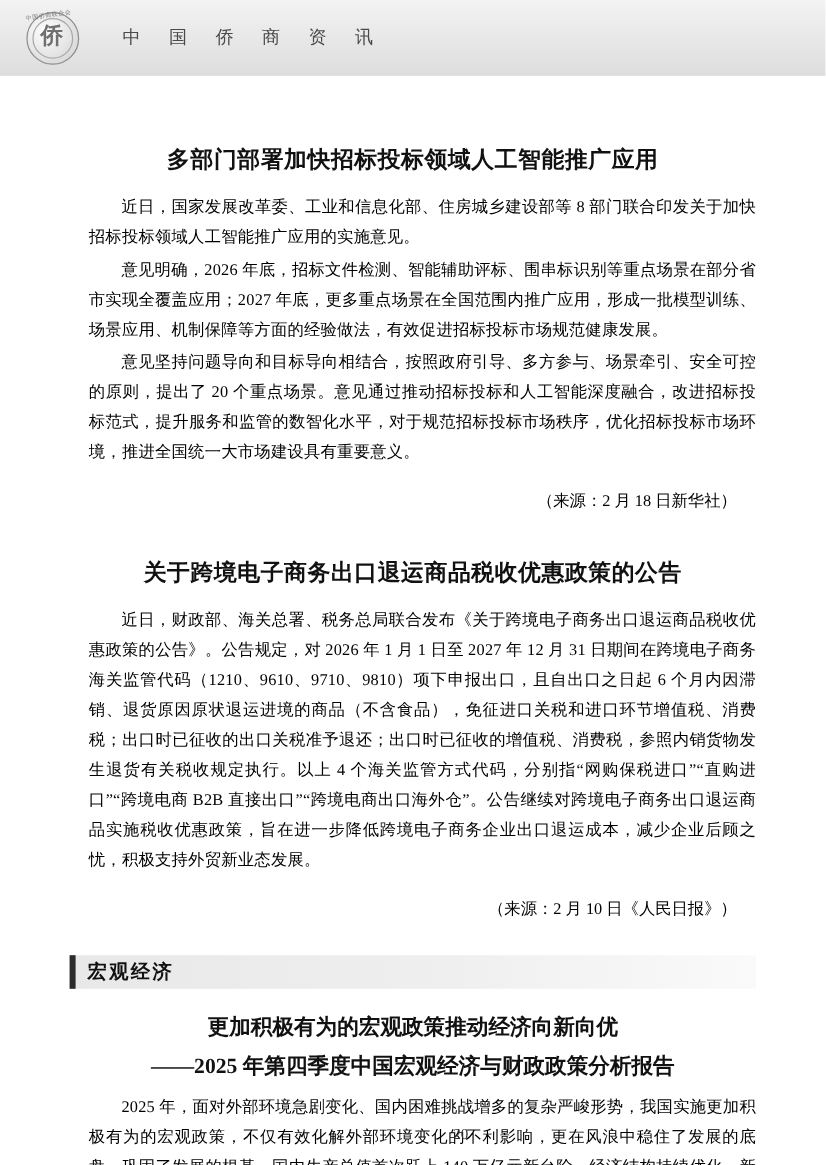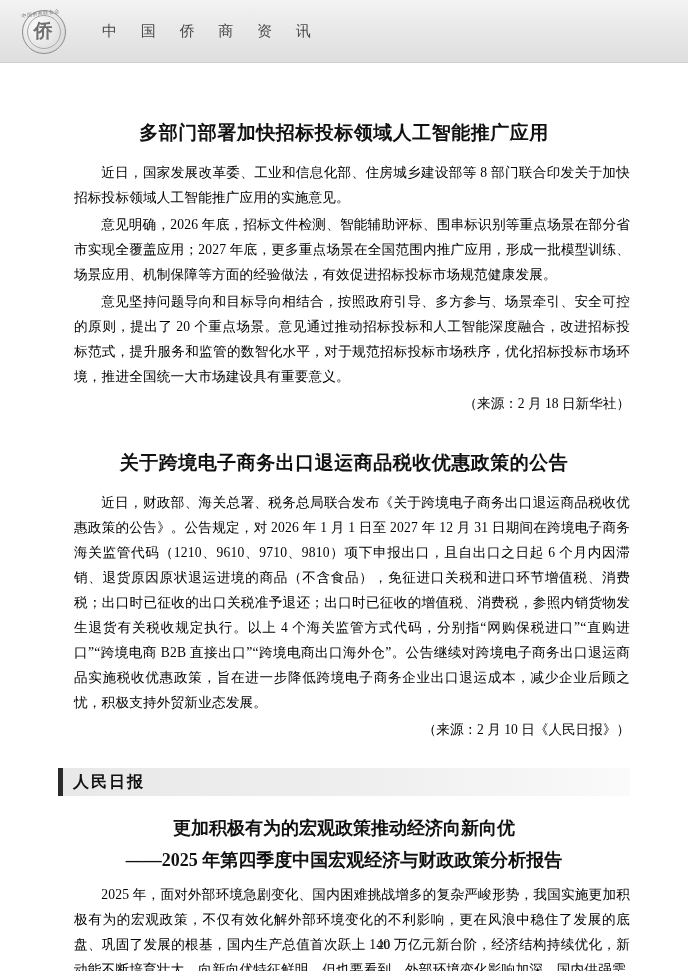--- a/index.html
+++ b/index.html
@@ -112,21 +112,21 @@
     margin: 0 0 2px 16px;
     text-indent: 2em;
     text-align: justify;
     text-justify: inter-ideograph;
     letter-spacing: 0.2px;
   }
   .source-line {
     text-align: right;
     font-size: 13.6px;
     line-height: 25px;
-    margin: 0;
+    margin: 16px;
   }
 
   
   .section-banner {
     margin: 26px 0 6px 0;
     height: 28px;
     position: relative;
     background: linear-gradient(to right, #e8e8e8 0%, #efefef 55%, #fafafa 100%);
     display: flex;
     align-items: center;
@@ -192,21 +192,21 @@
   <p class="body-text">意见明确，2026 年底，招标文件检测、智能辅助评标、围串标识别等重点场景在部分省市实现全覆盖应用；2027 年底，更多重点场景在全国范围内推广应用，形成一批模型训练、场景应用、机制保障等方面的经验做法，有效促进招标投标市场规范健康发展。</p>
   <p class="body-text">意见坚持问题导向和目标导向相结合，按照政府引导、多方参与、场景牵引、安全可控的原则，提出了 20 个重点场景。意见通过推动招标投标和人工智能深度融合，改进招标投标范式，提升服务和监管的数智化水平，对于规范招标投标市场秩序，优化招标投标市场环境，推进全国统一大市场建设具有重要意义。</p>
   <p class="source-line">（来源：2 月 18 日新华社）</p>
 
   <h1 class="article-title second">关于跨境电子商务出口退运商品税收优惠政策的公告</h1>
   <p class="body-text">近日，财政部、海关总署、税务总局联合发布《关于跨境电子商务出口退运商品税收优惠政策的公告》。公告规定，对 2026 年 1 月 1 日至 2027 年 12 月 31 日期间在跨境电子商务海关监管代码（1210、9610、9710、9810）项下申报出口，且自出口之日起 6 个月内因滞销、退货原因原状退运进境的商品（不含食品），免征进口关税和进口环节增值税、消费税；出口时已征收的出口关税准予退还；出口时已征收的增值税、消费税，参照内销货物发生退货有关税收规定执行。以上 4 个海关监管方式代码，分别指“网购保税进口”“直购进口”“跨境电商 B2B 直接出口”“跨境电商出口海外仓”。公告继续对跨境电子商务出口退运商品实施税收优惠政策，旨在进一步降低跨境电子商务企业出口退运成本，减少企业后顾之忧，积极支持外贸新业态发展。</p>
   <p class="source-line">（来源：2 月 10 日《人民日报》）</p>
 
   <div class="section-banner">
     <div class="bar"></div>
-    <div class="label">人民日报</div>
+    <div class="label">宏观经济</div>
   </div>
 
   <h2 class="report-title">更加积极有为的宏观政策推动经济向新向优</h2>
   <div class="report-subtitle">——2025 年第四季度中国宏观经济与财政政策分析报告</div>
   <p class="body-text">2025 年，面对外部环境急剧变化、国内困难挑战增多的复杂严峻形势，我国实施更加积极有为的宏观政策，不仅有效化解外部环境变化的不利影响，更在风浪中稳住了发展的底盘、巩固了发展的根基，国内生产总值首次跃上 140 万亿元新台阶，经济结构持续优化，新动能不断培育壮大，向新向优特征鲜明。但也要看到，外部环境变化影响加深，国内供强需</p>
 
 </div>
 
 <div class="page-footer">20</div>
 

